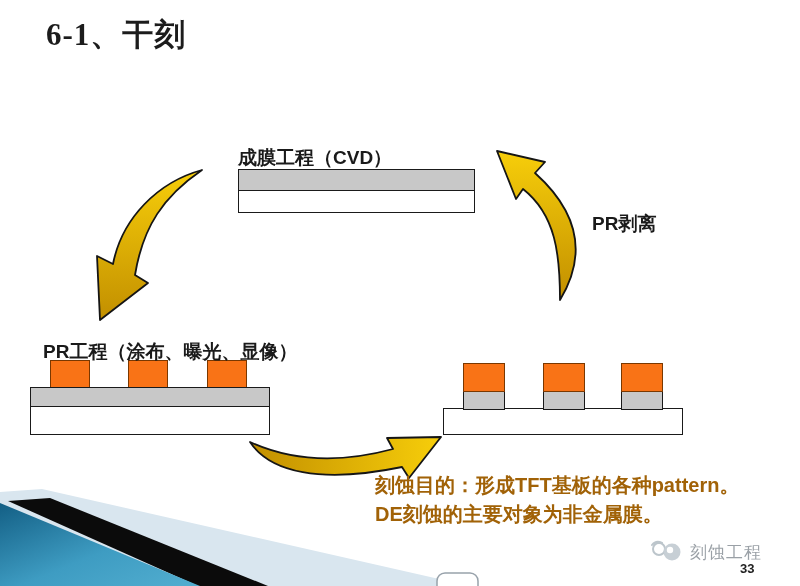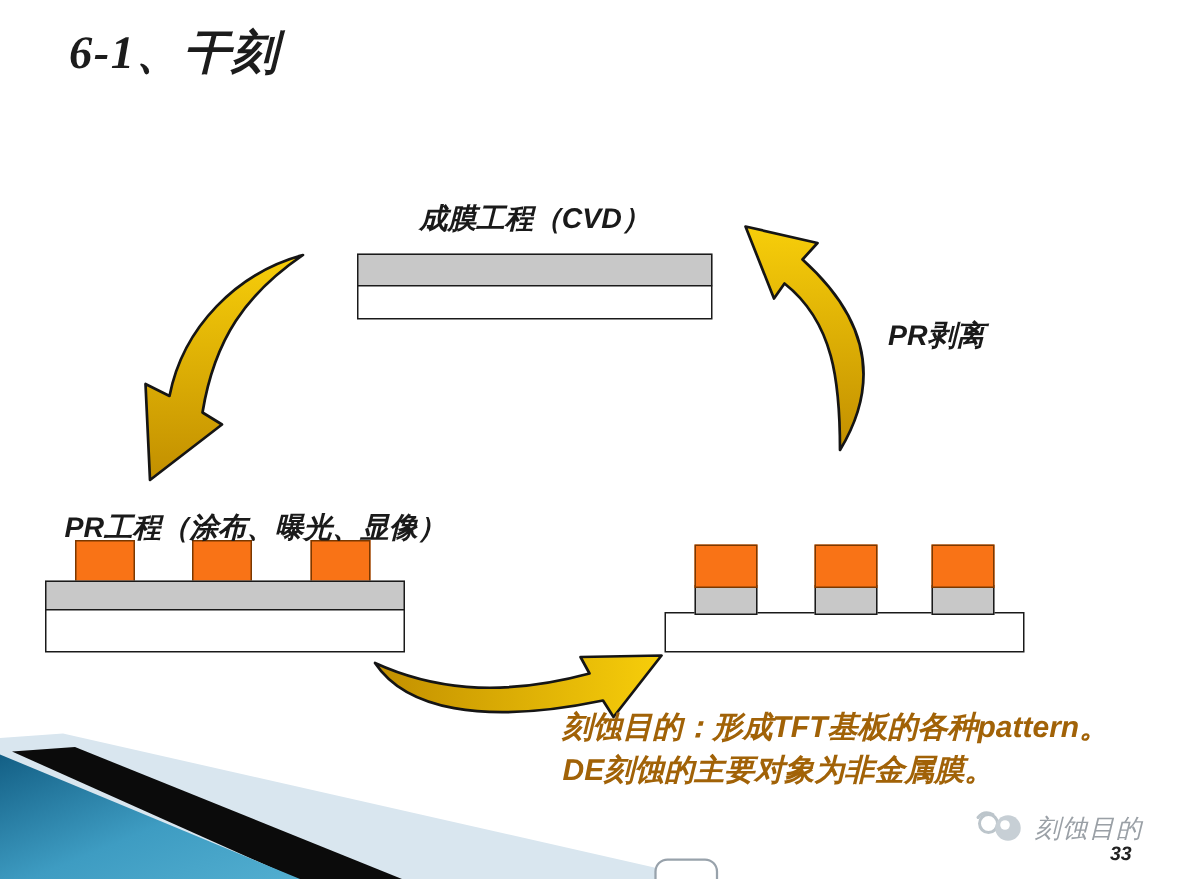--- a/index.html
+++ b/index.html
@@ -1,30 +1,30 @@
 <!DOCTYPE html>
 <html><head>
 <meta charset="utf-8">
 <style>
   html,body{margin:0;padding:0;background:#ffffff;}
   .slide{
     position:relative;width:800px;height:586px;overflow:hidden;
-    background:#ffffff;font-family:"Liberation Sans","DejaVu Sans",sans-serif;font-style:italic;
+    background:#ffffff;font-family:"Liberation Sans","DejaVu Sans",sans-serif;
   }
   .abs{position:absolute;}
   .title{
     left:46px;top:14px;margin:0;
     font-family:"Liberation Serif","DejaVu Serif",serif;
     font-size:31px;font-weight:700;color:#1c1c1c;letter-spacing:1px;
   }
   .art{left:0;top:0;width:800px;height:586px;z-index:1;}
   .label{
     font-size:19px;font-weight:700;color:#1a1a1a;white-space:nowrap;z-index:3;
   }
-  .cvd-label{left:238px;top:133px;width:237px;text-align:center;}
+  .cvd-label{left:238px;top:145px;width:237px;}
   .pr-strip-label{left:592px;top:211px;text-align:center;}
   .pr-process-label{left:16px;top:339px;margin-left:27px;}
   .etch-label{left:443px;top:326px;width:240px;text-align:center;}
   .de-red{color:#e60012;}
   
   .layer{box-sizing:border-box;border:1.5px solid #1a1a1a;position:absolute;}
   .cvd-diagram{left:238px;top:169px;width:237px;height:44px;z-index:2;}
   .cvd-diagram .film {left:0;top:0;width:237px;height:22px;background:#c8c8c8;}
   .cvd-diagram .base {left:0;top:20.5px;width:237px;height:23.5px;background:#ffffff;}
   .pr-diagram{left:30px;top:360px;width:240px;height:75px;z-index:2;}
@@ -132,17 +132,17 @@
     <p>DE刻蚀的主要对象为非金属膜。</p>
   </div>
 
   <div class="abs watermark">
     <svg width="36" height="26" viewBox="0 0 36 26" aria-hidden="true">
       <circle cx="9" cy="10" r="6" fill="none" stroke="#bcc5cb" stroke-width="2"></circle>
       <path d="M2 6 Q6 1 12 4" fill="none" stroke="#bcc5cb" stroke-width="2" stroke-linecap="round"></path>
       <circle cx="22" cy="13" r="8.5" fill="#c7cfd5"></circle>
       <circle cx="20" cy="11" r="3.2" fill="#ffffff"></circle>
     </svg>
-    <span class="watermark-text">刻蚀目的</span>
+    <span class="watermark-text">刻蚀工程</span>
   </div>
   <div class="abs page-number">33</div>
 
 </div>
 
 </body></html>

